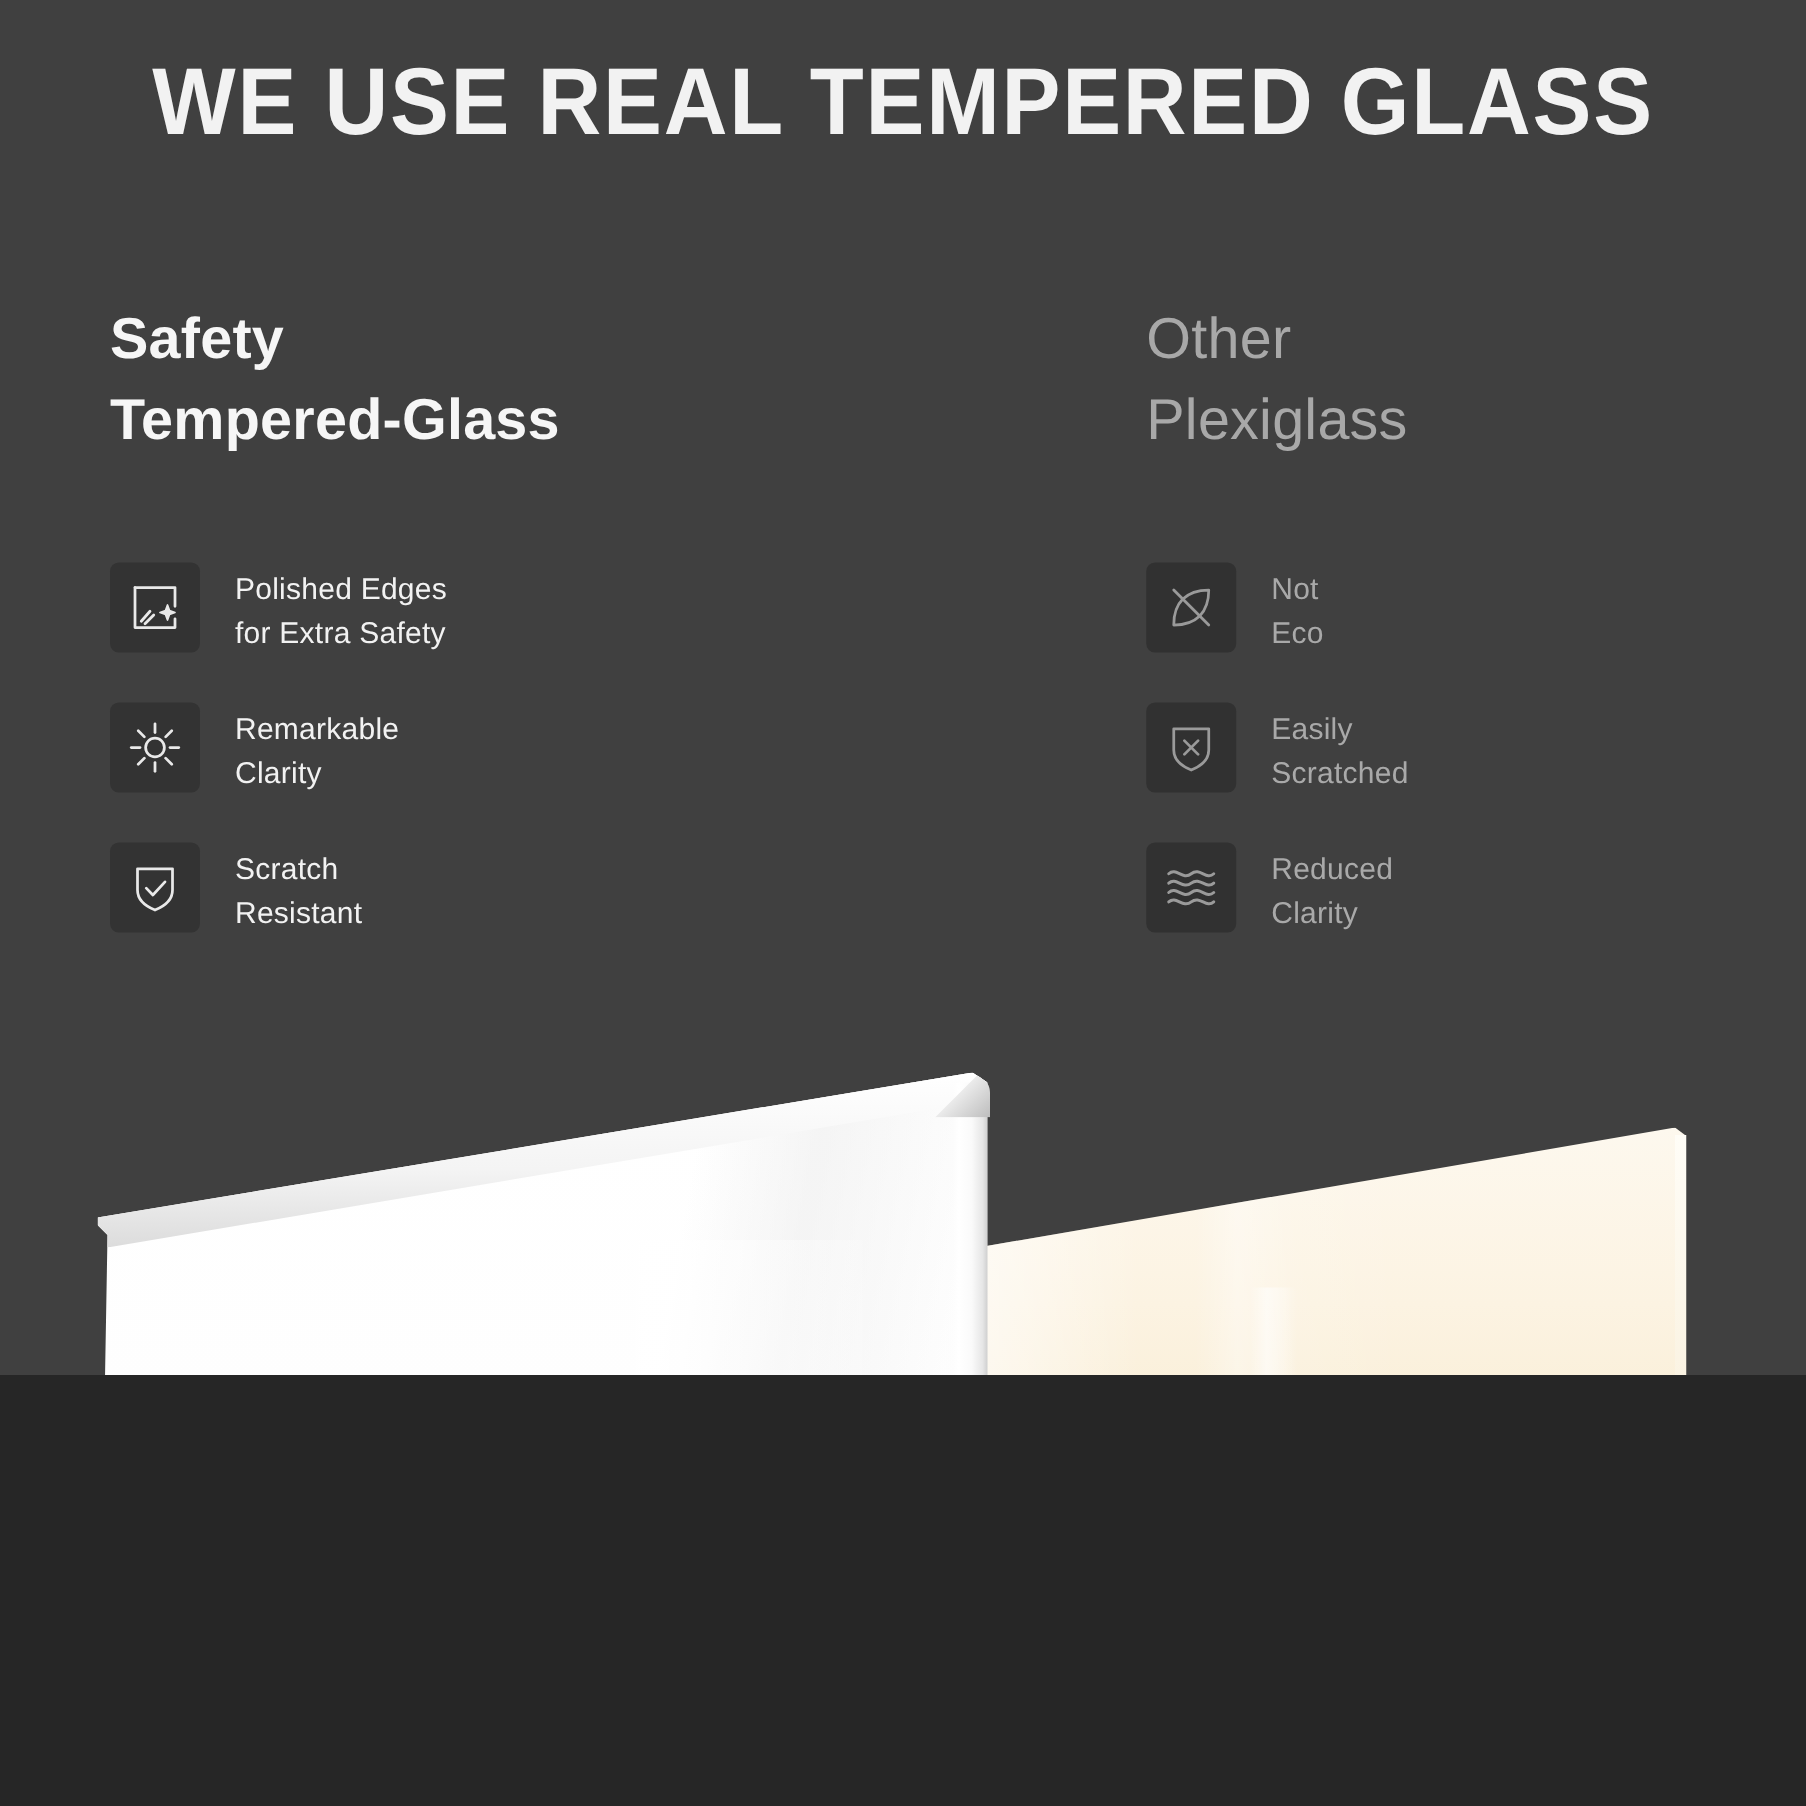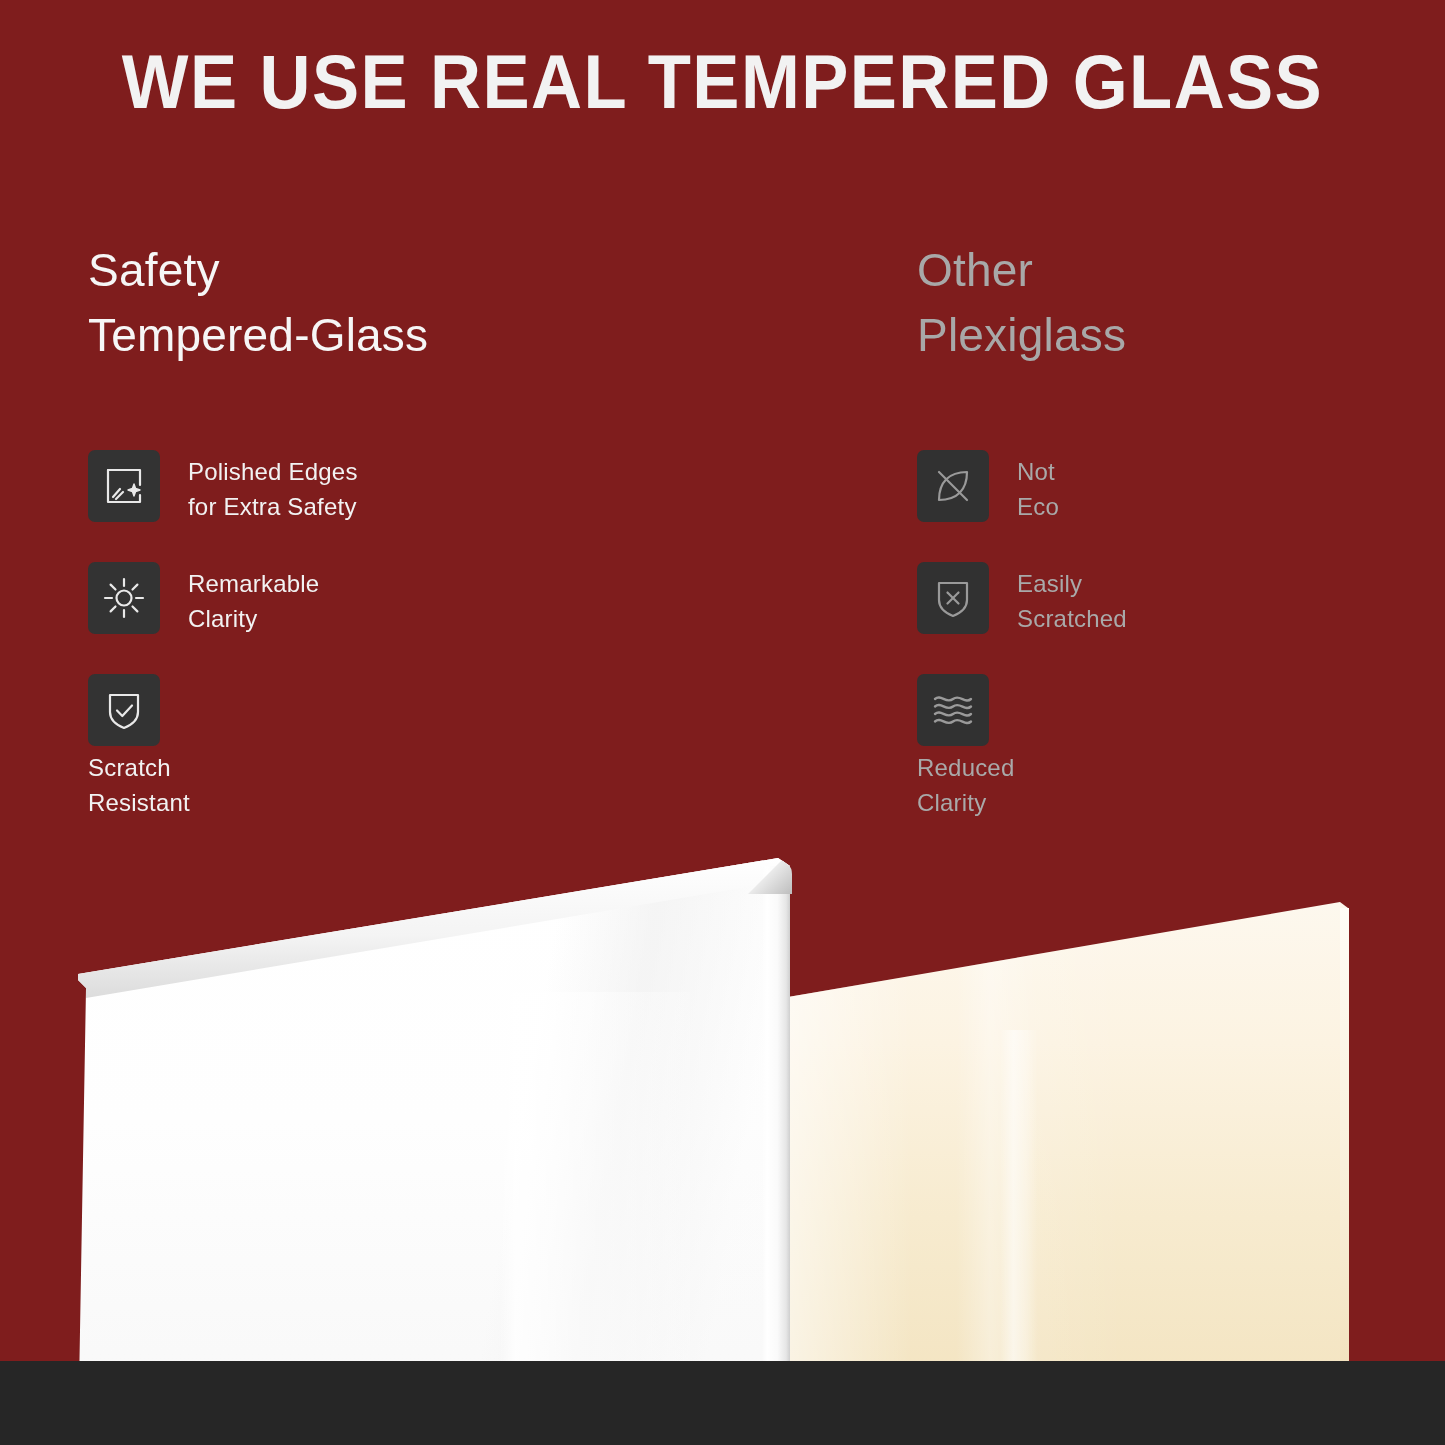--- a/index.html
+++ b/index.html
@@ -3,22 +3,22 @@
 <meta charset="utf-8">
 <style>
   html, body {
     margin: 0;
     padding: 0;
     background: #262626;
   }
   #page {
     position: relative;
     width: 1445px;
-    height: 1361px;
-    background: #7f1d1d;
+    height: 1100px;
+    background: #404040;
     overflow: hidden;
     font-family: "Liberation Sans", sans-serif;
     -webkit-font-smoothing: antialiased;
   }
 
   
   #headline {
     position: absolute;
     left: 0;
     top: 38px;
@@ -42,35 +42,35 @@
   #col-right { left: 917px; width: 520px; }
 
   .col-title {
     font-size: 46px;
     font-weight: 300;
     line-height: 1.42;
     letter-spacing: 0.2px;
     white-space: pre-line;
     margin: 0;
   }
-  #col-left  .col-title { color: #f6f6f6; }
+  #col-left  .col-title { color: #f6f6f6; font-weight: bold; }
   #col-right .col-title { color: #a8a8a8; }
 
   .feature-list {
     position: absolute;
     top: 212px;
     left: 0;
     width: 100%;
   }
   .feature {
     display: flex;
     align-items: flex-start;
     margin-bottom: 38px;
   }
-  .feature:last-child { margin-bottom: 0; flex-direction: column; }
+  .feature:last-child { margin-bottom: 0; }
 
   .icon-tile {
     flex: 0 0 auto;
     width: 72px;
     height: 72px;
     border-radius: 7px;
     background: #333333;
     display: flex;
     align-items: center;
     justify-content: center;

